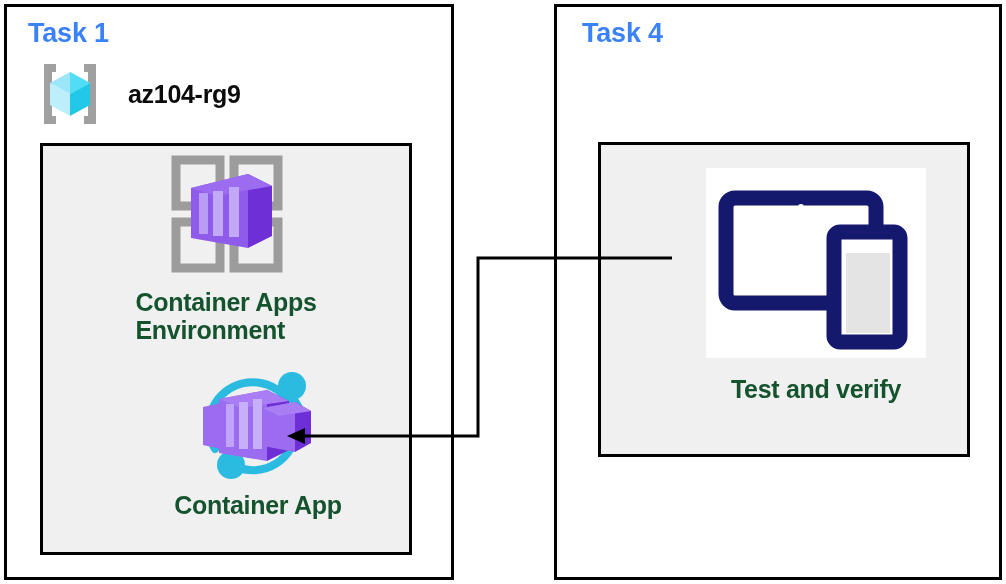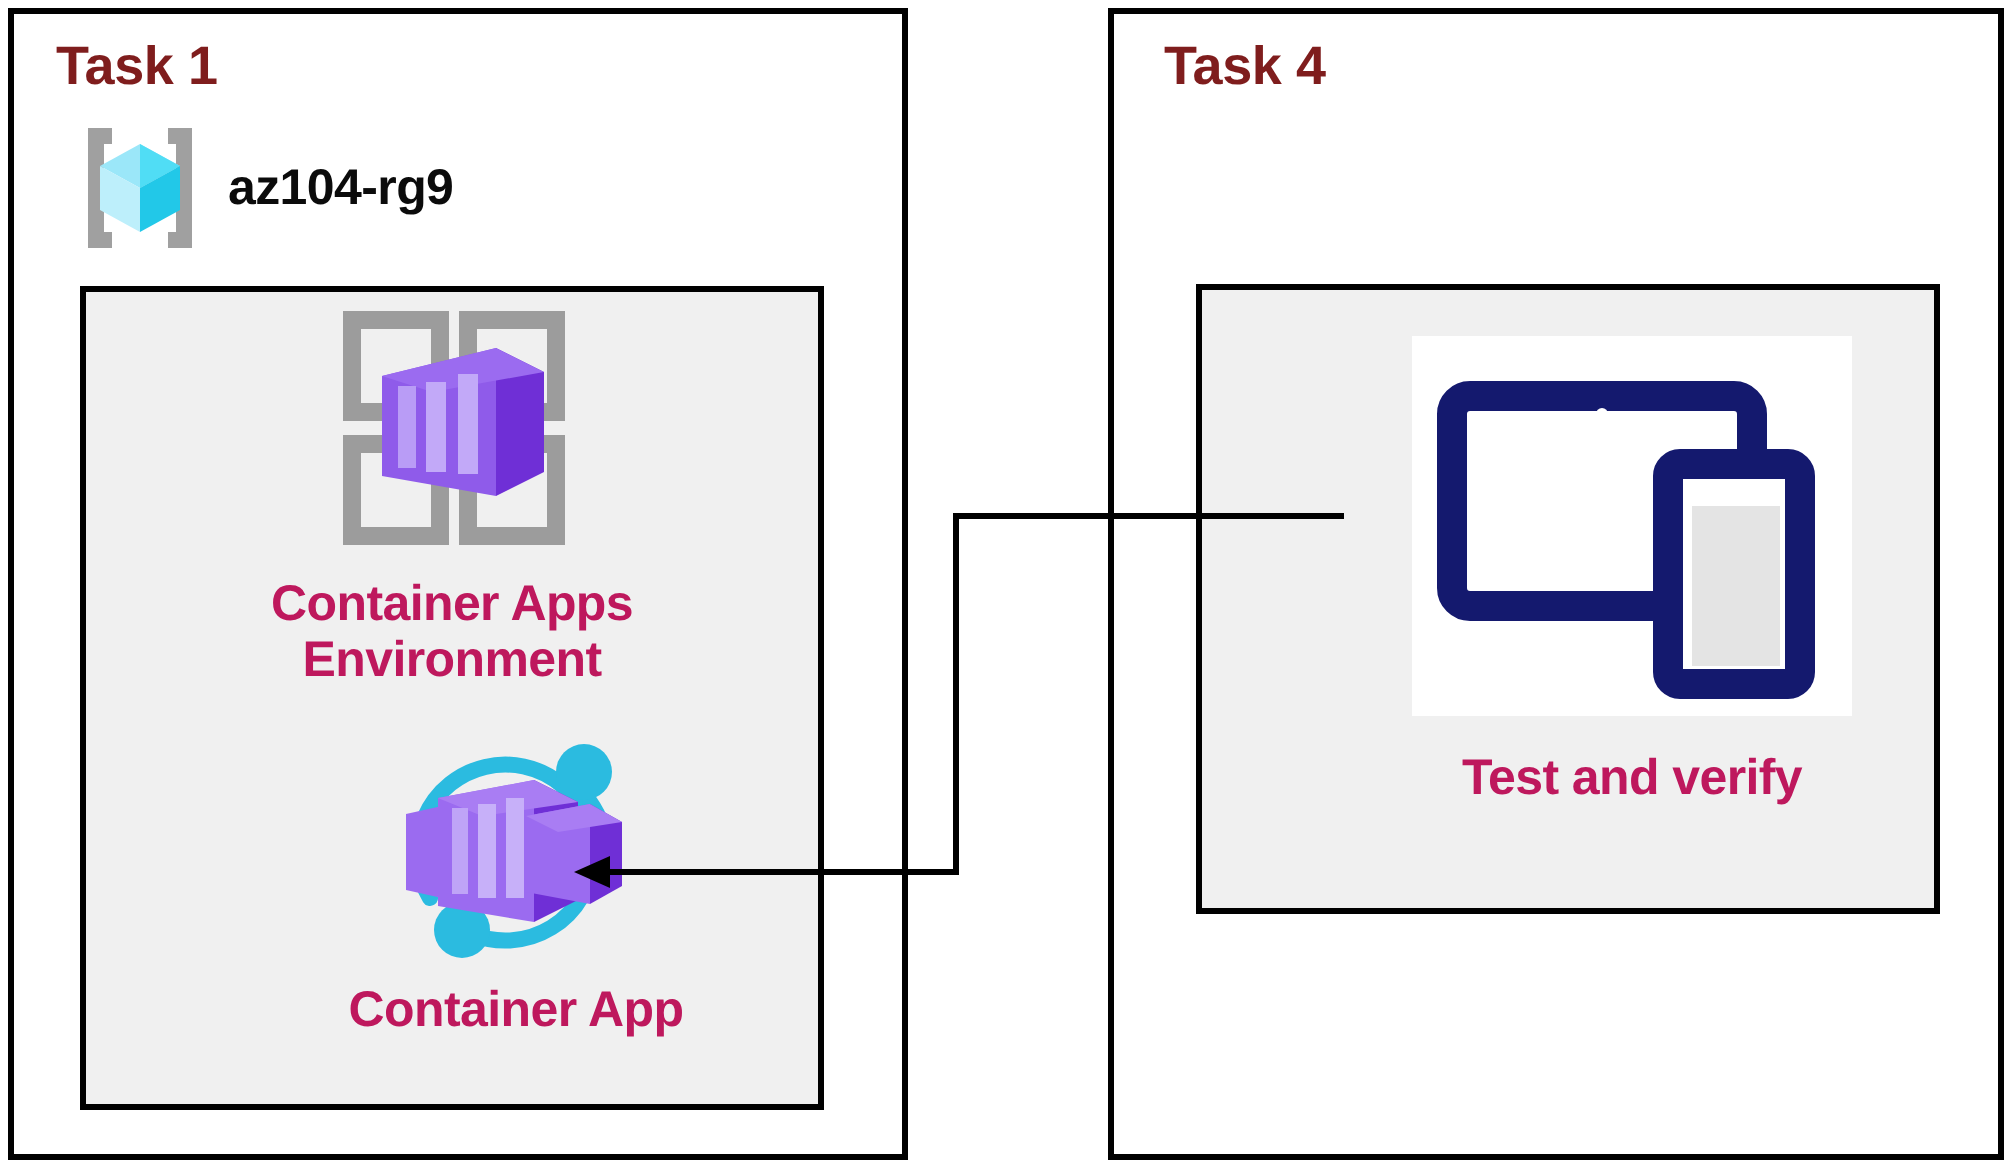--- a/index.html
+++ b/index.html
@@ -24,36 +24,36 @@
     position: absolute;
     border: 3px solid #000000;
     box-sizing: border-box;
     background: #ffffff;
   }
   #task1-panel { left: 4px;   top: 4px; width: 450px; height: 576px; }
   #task2-panel { left: 554px; top: 4px; width: 448px; height: 576px; }
 
   .panel-title {
     position: absolute;
-    color: #7f1d1d;
+    color: #3b82f6;
     font-size: 27px;
     font-weight: bold;
     letter-spacing: -0.2px;
     white-space: nowrap;
   }
   #task1-title { left: 28px;  top: 18px; }
   #task2-title { left: 582px; top: 18px; }
 
   .rg-row {
     position: absolute;
     left: 34px;
     top: 58px;
     display: flex;
     align-items: center;
-    gap: 8px;
+    gap: 22px;
   }
   .rg-name {
     font-size: 25px;
     font-weight: bold;
     color: #0b0b0b;
     letter-spacing: -0.3px;
     white-space: nowrap;
   }
 
   .graybox {
@@ -71,22 +71,21 @@
     flex-direction: column;
     align-items: center;
   }
   #cae-node { left: 40px;  top: 152px; width: 372px; }
   #ca-node  { left: 40px;  top: 363px; width: 436px; }
   #tv-node  { left: 598px; top: 160px; width: 436px; }
 
   .node-label {
     font-size: 25px;
     font-weight: bold;
-    color: #be185d;
-    text-align: center;
+    color: #14532d;
     line-height: 1.12;
     letter-spacing: -0.3px;
     white-space: pre-line;
   }
   #cae-label { margin-top: 8px; }
   #ca-label  { margin-top: 6px; }
   #tv-label  { margin-top: 10px; }
 
   .icon-wrap { display: block; line-height: 0; }
 

